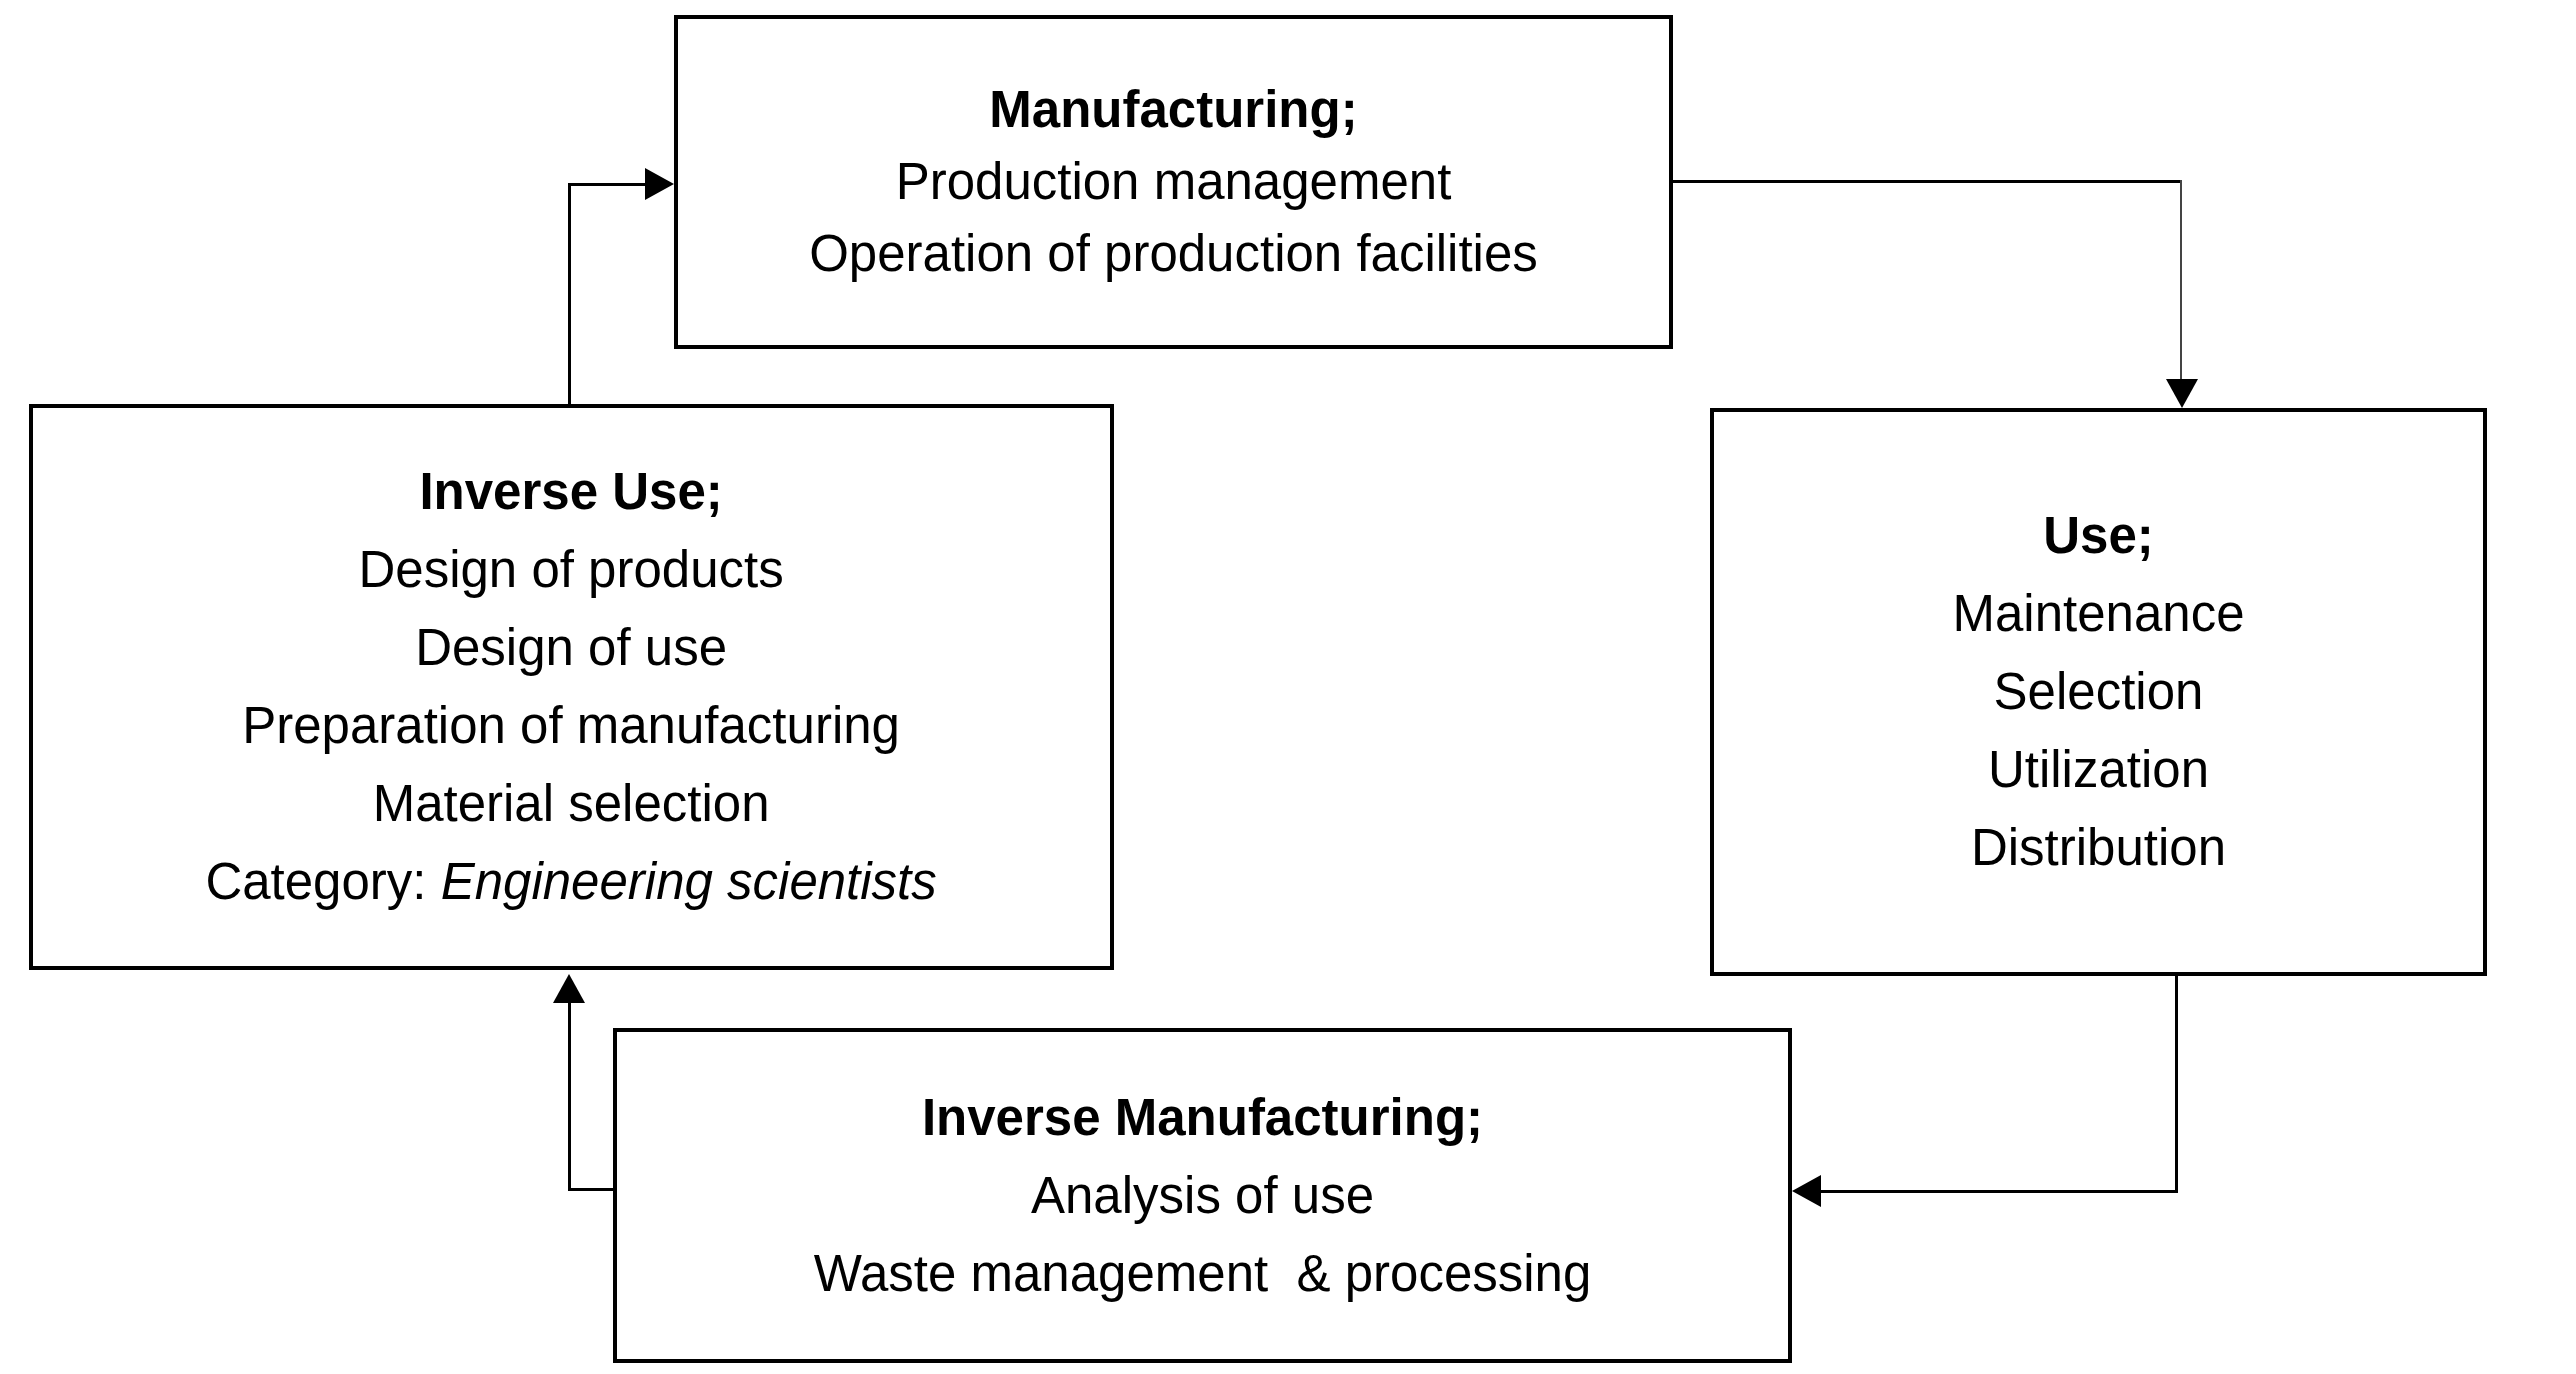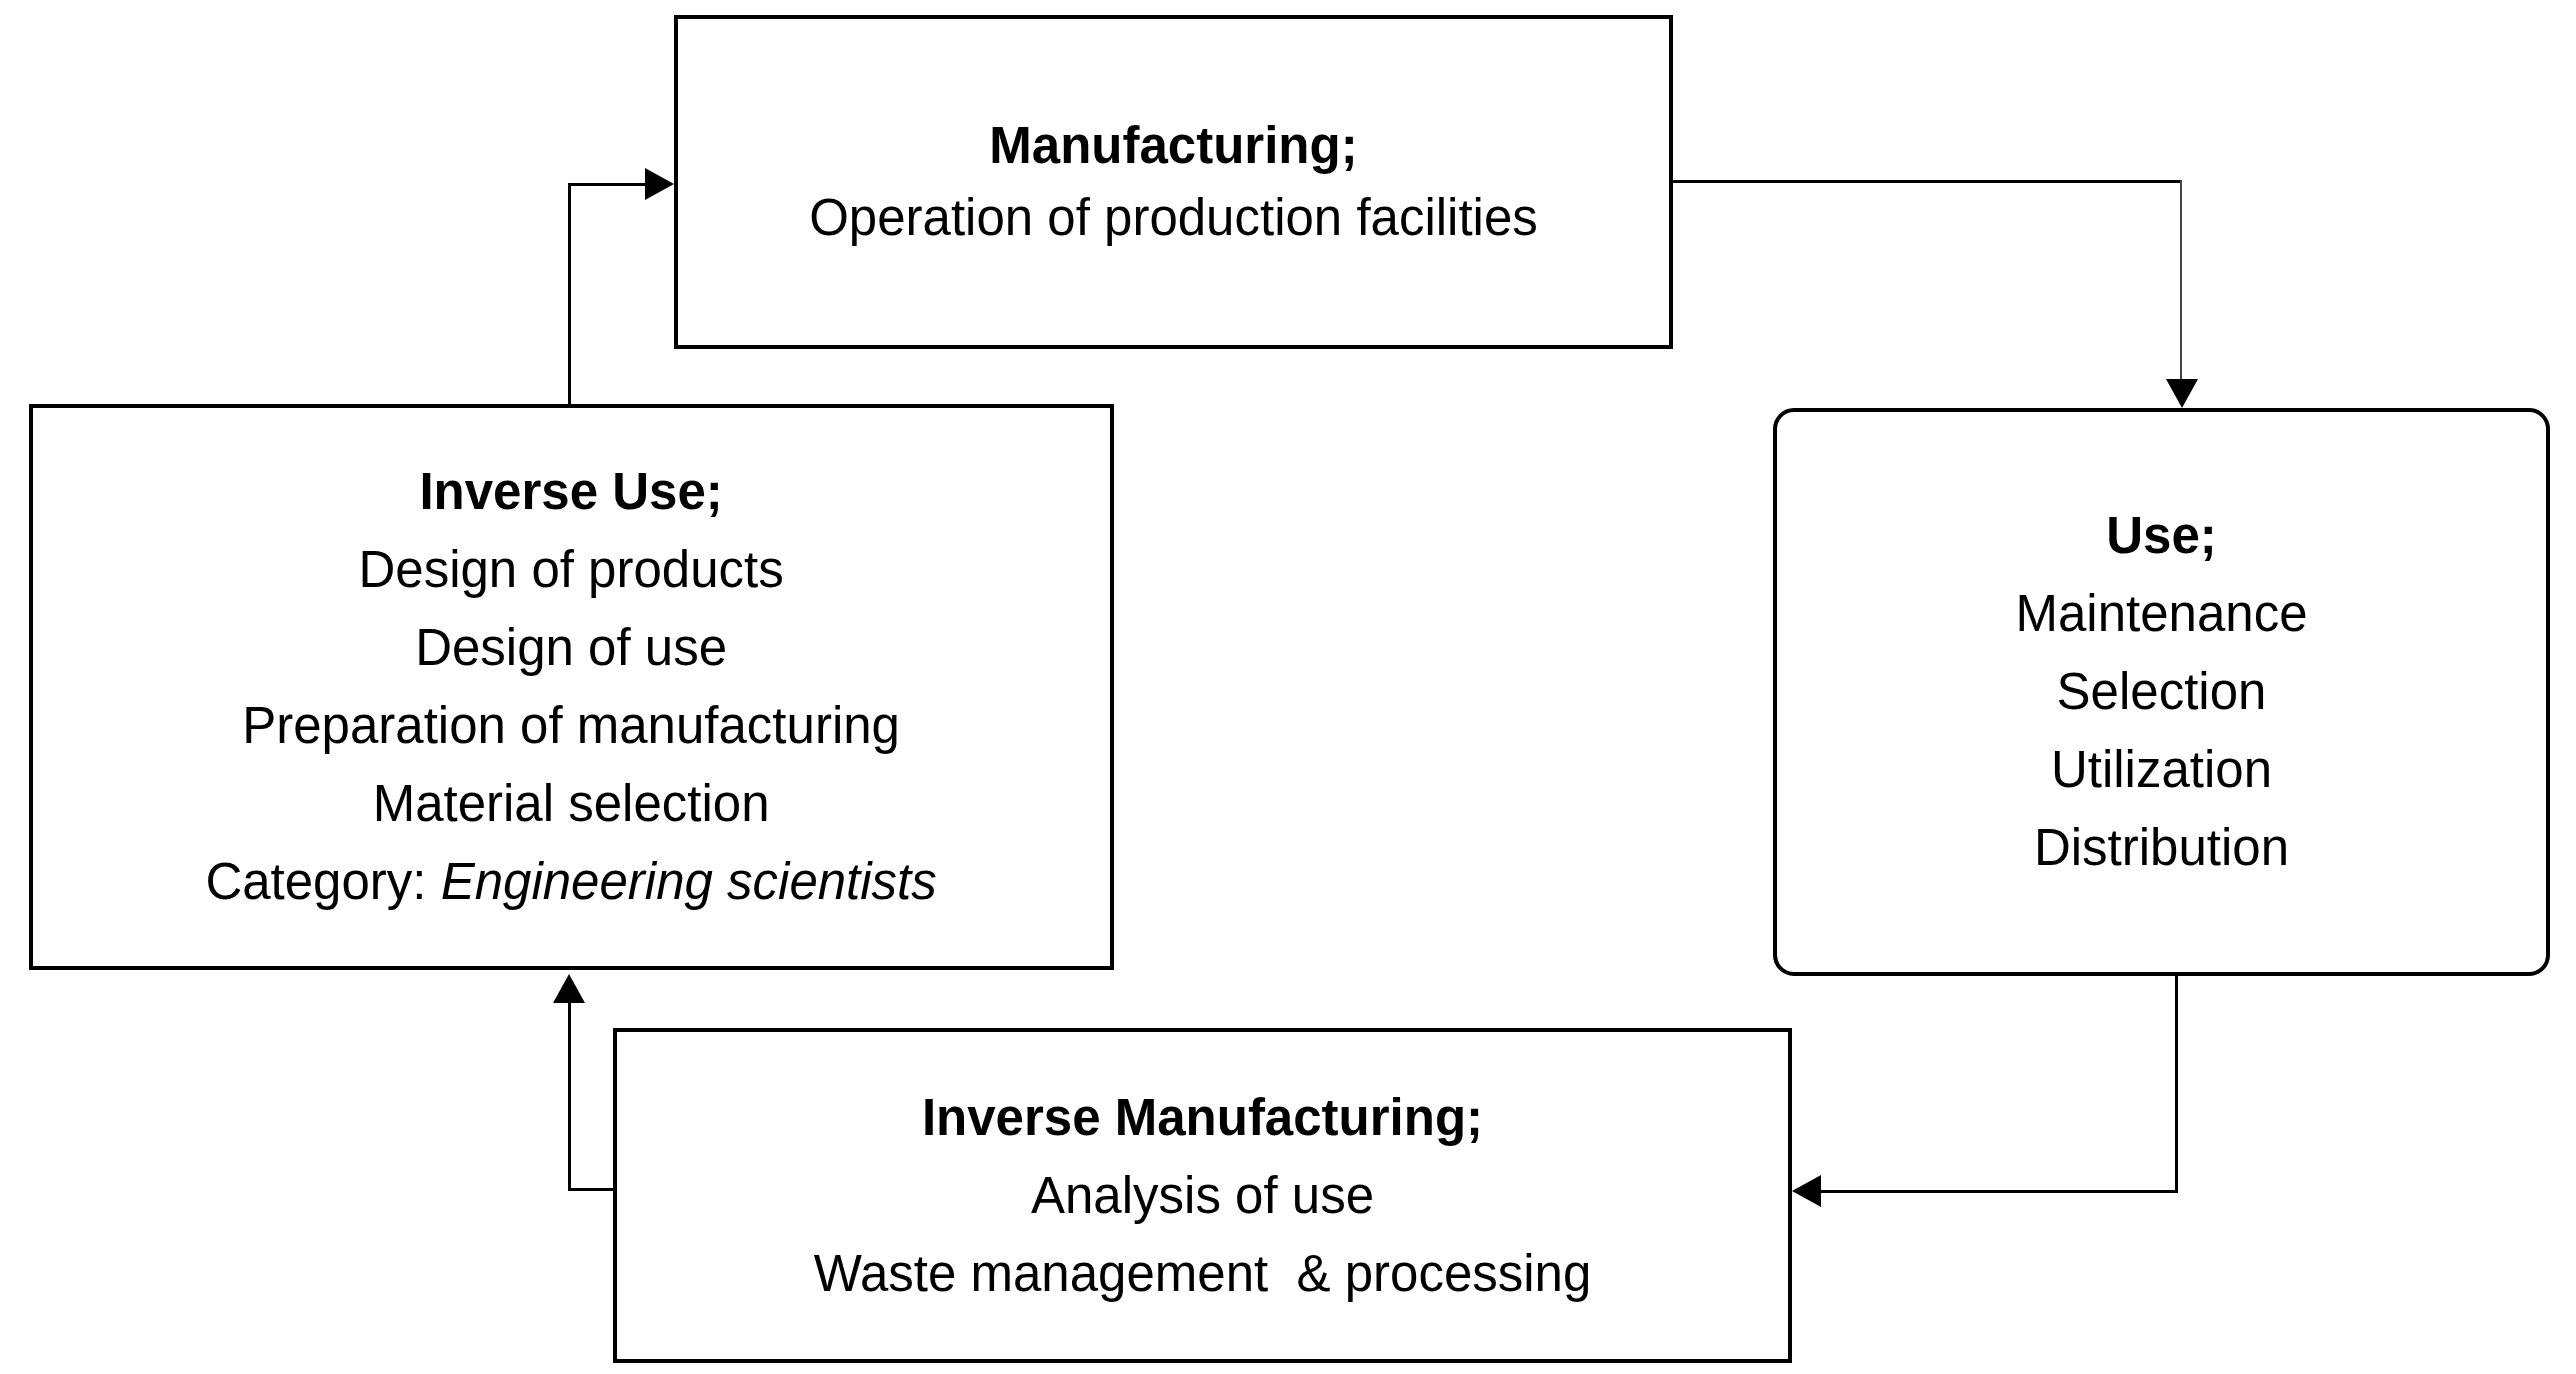--- a/index.html
+++ b/index.html
@@ -35,30 +35,31 @@
   .seg.thin{background:#444;}
   .arrow{position:absolute;width:0;height:0;}
   .arrow-right{border-top:16.3px solid transparent;border-bottom:16.3px solid transparent;border-left:29px solid #000;}
   .arrow-down {border-left:16.3px solid transparent;border-right:16.3px solid transparent;border-top:29px solid #000;}
   .arrow-left {border-top:16.3px solid transparent;border-bottom:16.3px solid transparent;border-right:29px solid #000;}
   .arrow-up   {border-left:16.3px solid transparent;border-right:16.3px solid transparent;border-bottom:29px solid #000;}
 
   
   #box-manufacturing        {left:674px;  top:14.7px;   width:999px; height:334px;}
   #box-inverse-use          {left:28.6px;   top:404px;  width:1085px; height:566px;}
-  #box-use                  {left:1773px; top:408px;  width:777px;  height:568px;border-radius:21px;}
+  #box-use                  {left:1710px; top:408px;  width:777px;  height:568px;}
   #box-inverse-manufacturing{left:613px;  top:1028px; width:1179px; height:335px;text-align:center;}
 </style>
 </head>
 <body>
 
 <div class="stage">
 
   <div class="box compact" id="box-manufacturing">
     <p class="bold">Manufacturing;</p>
+    <p>Production management</p>
     <p>Operation of production facilities</p>
   </div>
 
   <div class="box" id="box-inverse-use">
     <p class="bold">Inverse Use;</p>
     <p>Design of products</p>
     <p>Design of use</p>
     <p>Preparation of manufacturing</p>
     <p>Material selection</p>
     <p><span>Category: </span><span class="italic">Engineering scientists</span></p>

